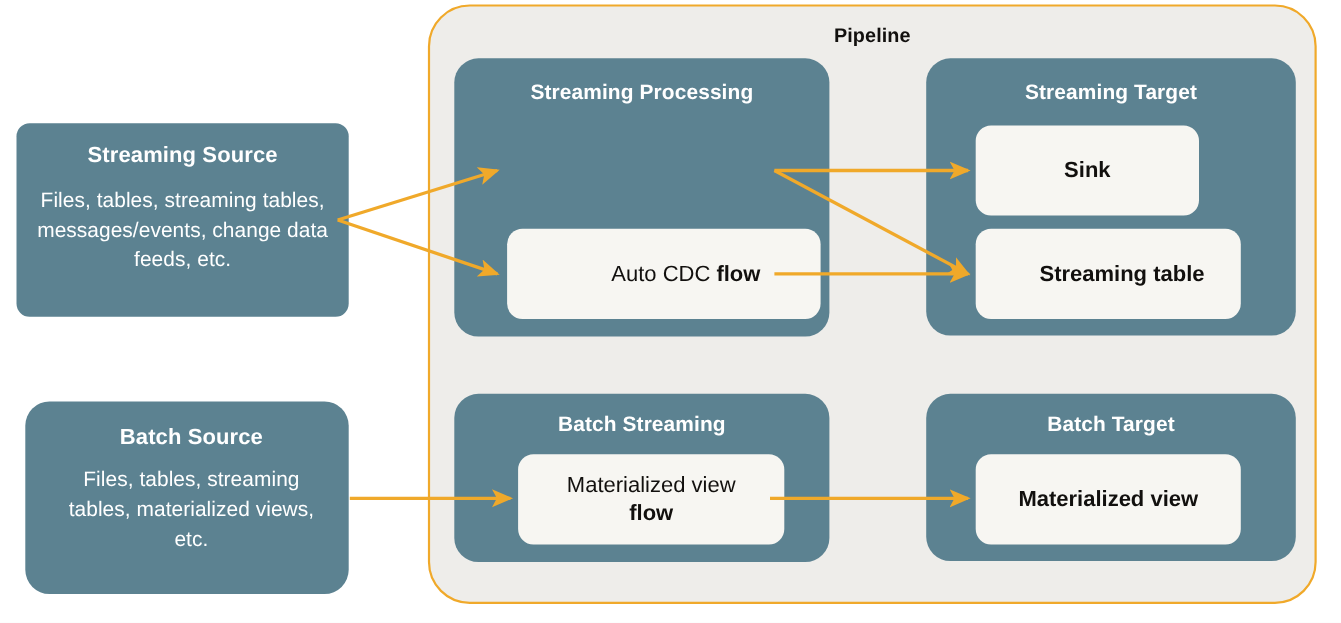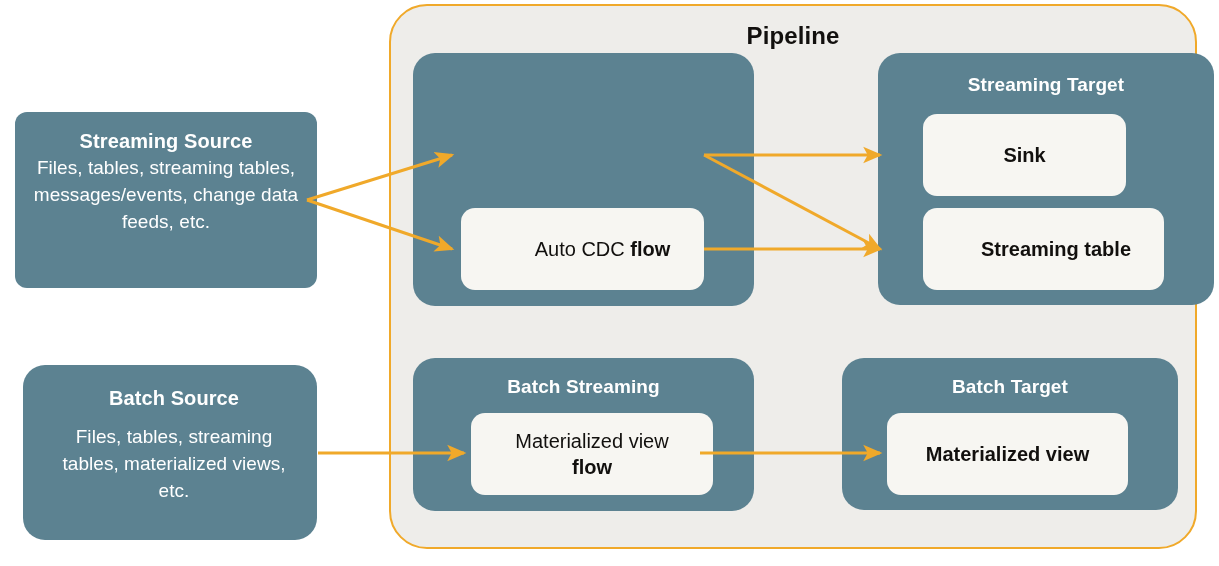--- a/index.html
+++ b/index.html
@@ -29,21 +29,21 @@
     border: 2px solid #F0A92A;
     border-radius: 38px;
     box-sizing: border-box;
   }
   .pipeline-title {
     position: absolute;
     left: 389px;
     top: 22px;
     width: 808px;
     text-align: center;
-    font-size: 24px;
+    font-size: 18px;
     font-weight: bold;
     color: #12100E;
     letter-spacing: 0.1px;
   }
 
   
   .group-box {
     position: absolute;
     background: #5C8291;
     border-radius: 22px;
@@ -111,35 +111,36 @@
 </head>
 <body>
 
 <div id="canvas">
 
   <div class="pipeline-container"></div>
   <div class="pipeline-title">Pipeline</div>
 
   <div class="source-box" style="left:15px; top:112px; width:302px; height:176px; padding:18px 14px 0 14px;border-radius:12px;">
     <div class="source-title">Streaming Source</div>
-    <div class="source-desc" style="margin-top:2px;">Files, tables, streaming tables, messages/events, change data feeds, etc.</div>
+    <div class="source-desc" style="margin-top:17px;">Files, tables, streaming tables, messages/events, change data feeds, etc.</div>
   </div>
 
   <div class="source-box" style="left:23px; top:365px; width:294px; height:175px; padding:22px 16px 0 24px;">
     <div class="source-title">Batch Source</div>
     <div class="source-desc" style="margin-top:14px;">Files, tables, streaming tables, materialized views, etc.</div>
   </div>
 
   <div class="group-box" style="left:413px; top:53px; width:341px; height:253px;">
-    <div class="card" style="left:48px; top:155px; width:243px; height:82px;padding-left:40px;">
+    <div class="group-title" style="top:21px;">Streaming Processing</div>
+    <div class="card" style="left:48px; top:155px; width:285px; height:82px;padding-left:40px;">
       <span><span>Auto CDC </span><span class="bold">flow</span></span>
     </div>
   </div>
 
-  <div class="group-box" style="left:842px; top:53px; width:336px; height:252px;margin-left:36px;">
+  <div class="group-box" style="left:842px; top:53px; width:336px; height:252px;">
     <div class="group-title" style="top:21px;">Streaming Target</div>
     <div class="card bold-all" style="left:45px; top:61px; width:203px; height:82px;">
       <span>Sink</span>
     </div>
     <div class="card bold-all" style="left:45px; top:155px; width:241px; height:82px;padding-left:25px;">
       <span>Streaming table</span>
     </div>
   </div>
 
   <div class="group-box" style="left:413px; top:358px; width:341px; height:153px;">

